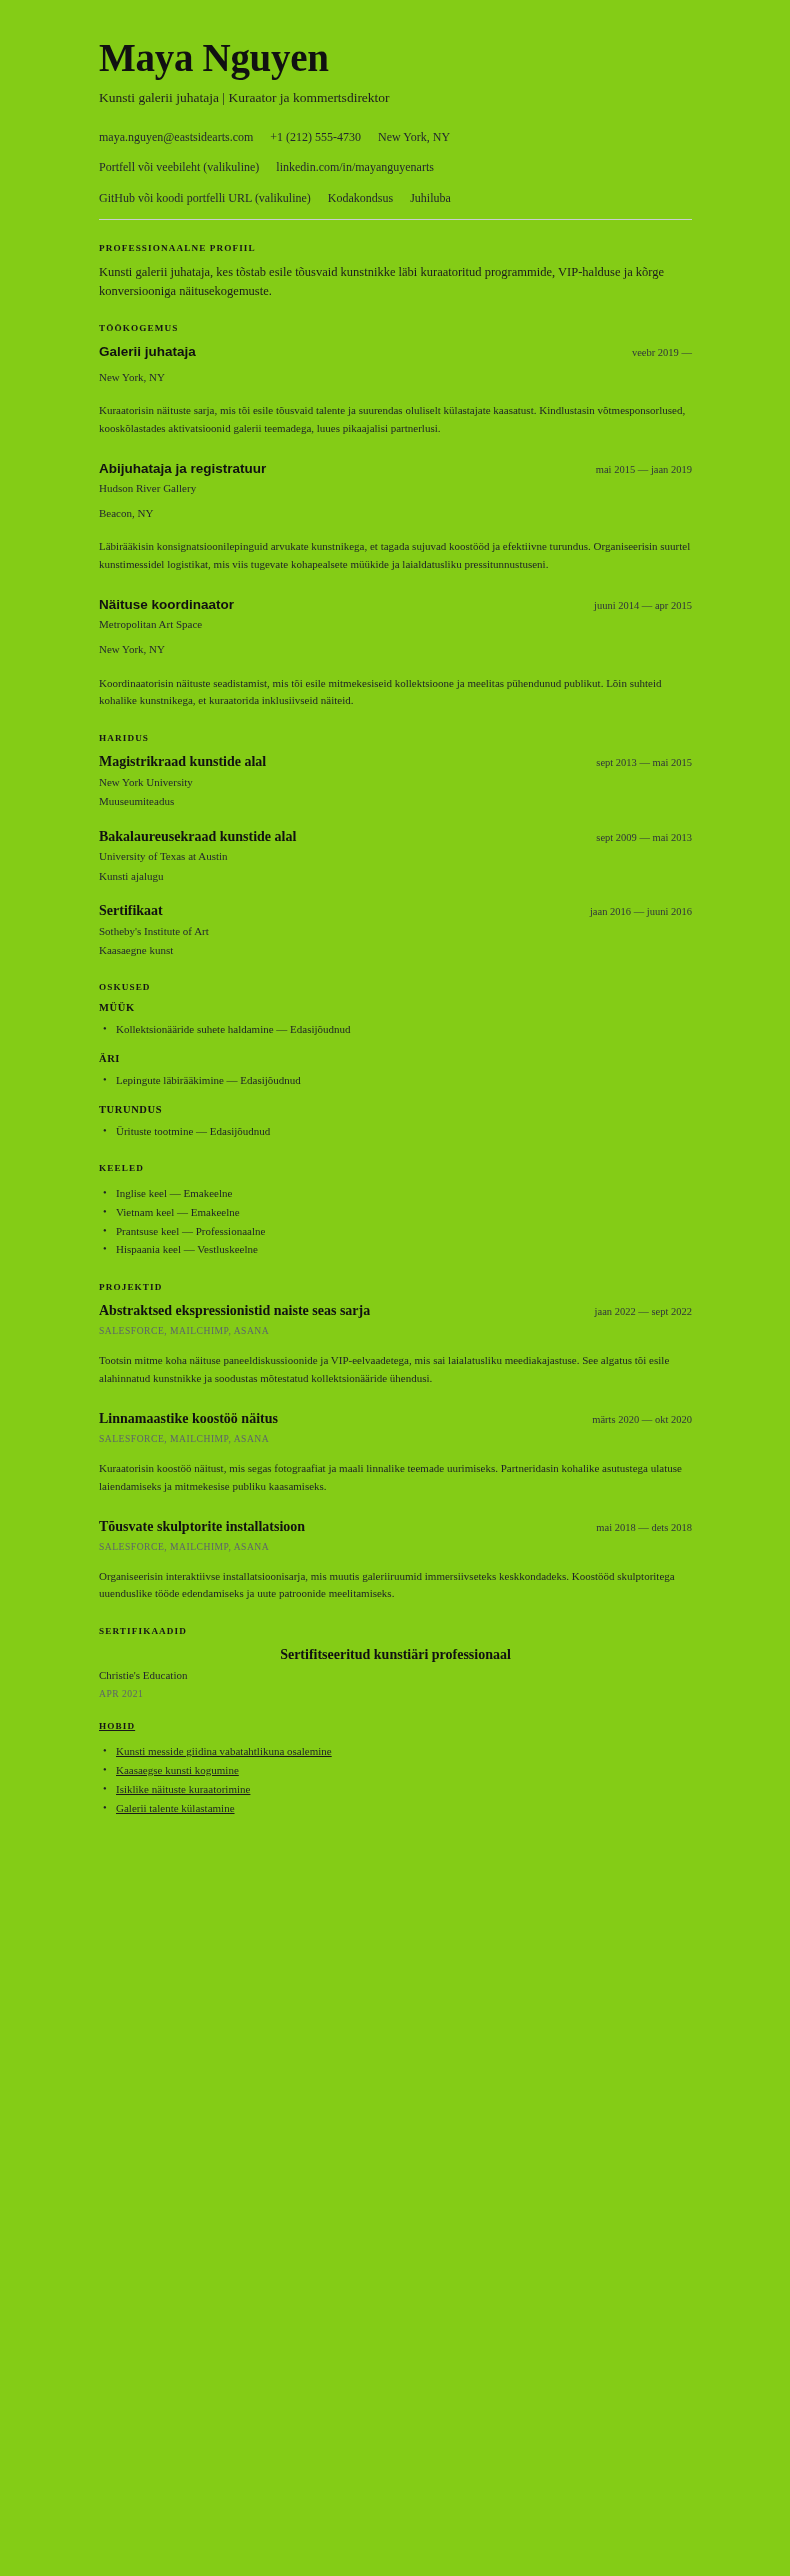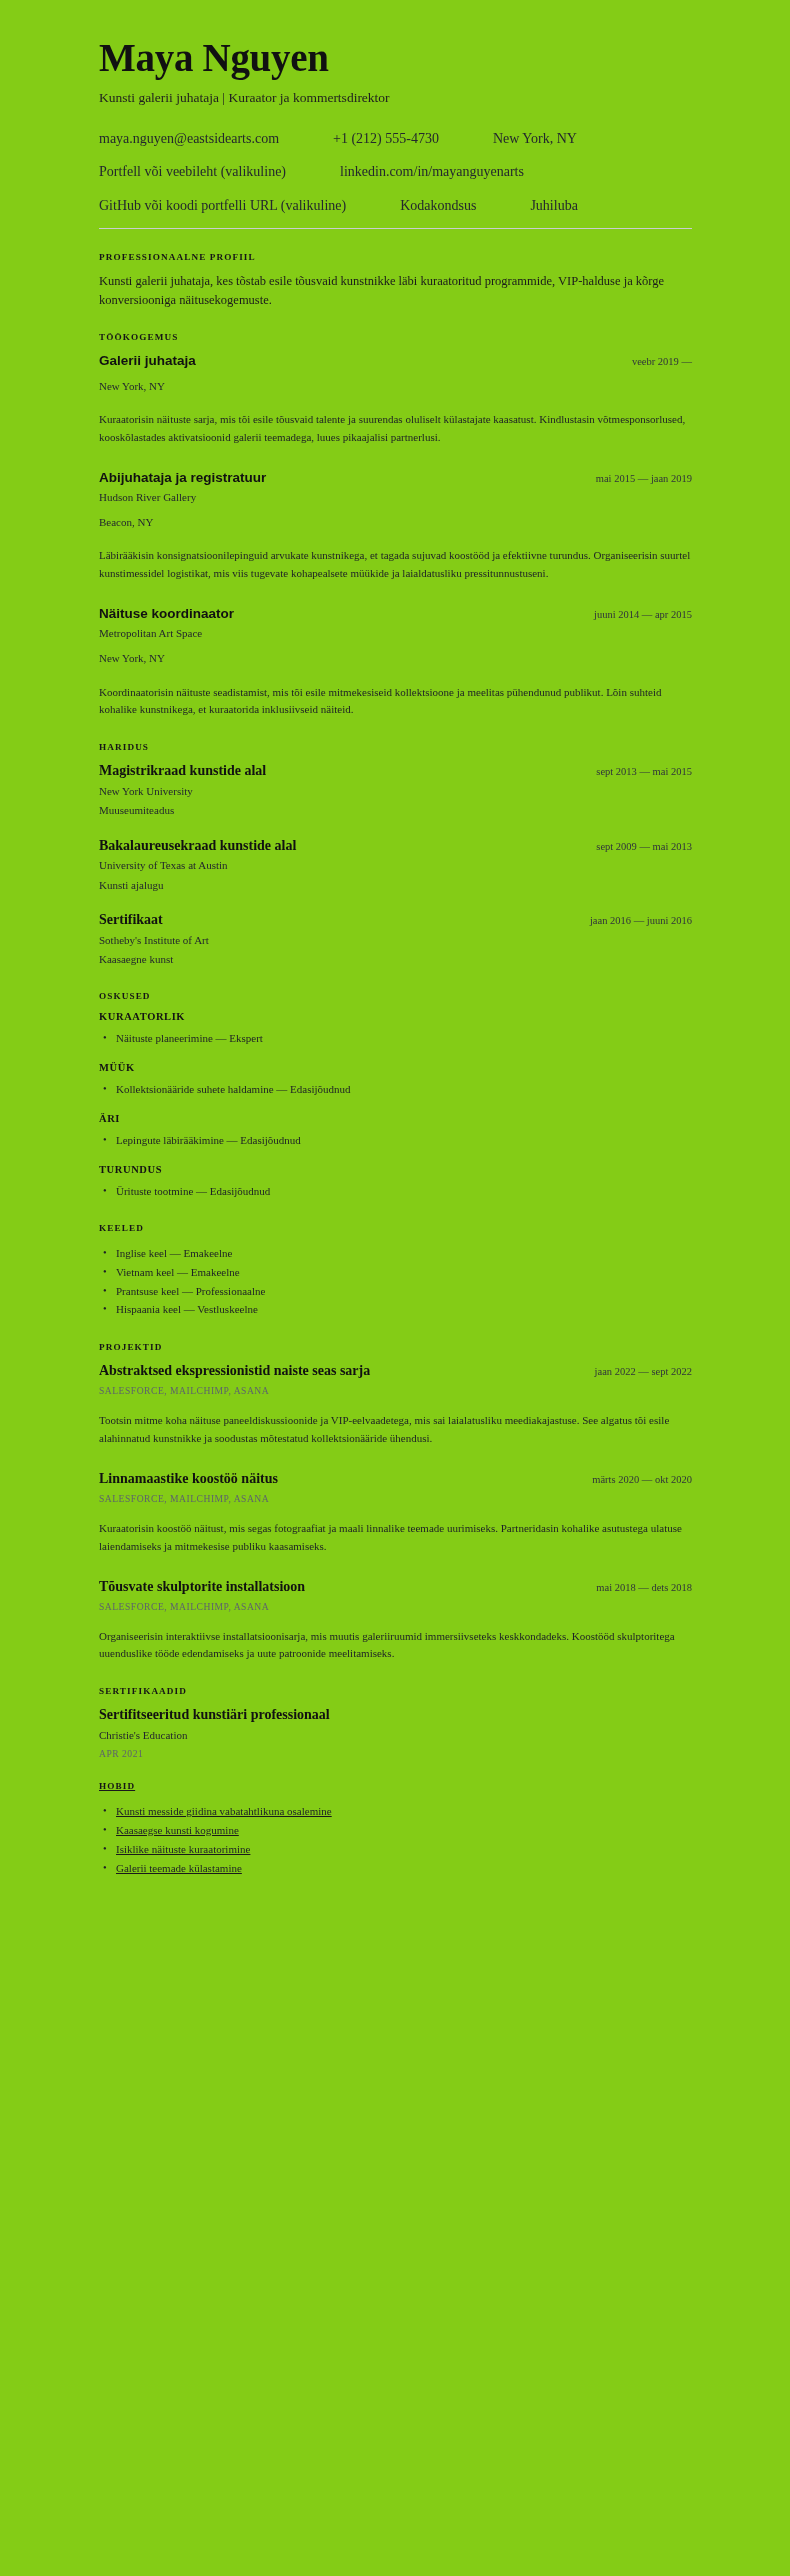--- a/index.html
+++ b/index.html
@@ -29,27 +29,26 @@
     color: #111111;
     margin: 0 0 10.5px 0;
   }
   .headline {
     font-size: 13.5px;
     line-height: 1.35;
     color: #1f1f1f;
     margin: 0 0 20px 0;
   }
   .contact-line {
-    font-size: 14px;
+    font-size: 12px;
     line-height: 1.5;
     color: #23282d;
     margin-bottom: 12.5px;
     display: flex;
     flex-wrap: wrap;
-    gap: 37px;
   }
   .contact-line .ci { margin-right: 17px; white-space: nowrap; }
   .contact-line .ci:last-child { margin-right: 0; }
 
   .rule {
     border: 0;
     border-top: 0.7px solid #c9cdd1;
     margin: 10.5px 0 22.4px 0;
   }
 
@@ -89,20 +88,21 @@
     font-size: 13.5px;
     line-height: 1.3;
     color: #111111;
   }
   .entry-title-serif {
     font-family: "Liberation Serif", "DejaVu Serif", serif;
     font-weight: bold;
     font-size: 14px;
     line-height: 1.3;
     color: #111111;
+    text-align: center;
   }
   .entry-date {
     font-size: 10.5px;
     color: #30353a;
     white-space: nowrap;
     flex: 0 0 auto;
     text-align: right;
   }
   .entry-sub {
     font-size: 11px;
@@ -261,26 +261,20 @@
           <div class="entry-date">jaan 2016 — juuni 2016</div>
         </div>
         <div class="entry-sub">Sotheby's Institute of Art</div>
         <div class="entry-sub">Kaasaegne kunst</div>
       </div>
     </section>
 
     <section class="section">
       <h2 class="section-title">OSKUSED</h2>
 
-      <div class="skill-group">
-        <div class="skill-cat">KURAATORLIK</div>
-        <ul class="bullets">
-          <li>Näituste planeerimine — Ekspert</li>
-        </ul>
-      </div>
 
       <div class="skill-group">
         <div class="skill-cat">MÜÜK</div>
         <ul class="bullets">
           <li>Kollektsionääride suhete haldamine — Edasijõudnud</li>
         </ul>
       </div>
 
       <div class="skill-group">
         <div class="skill-cat">ÄRI</div>
@@ -346,19 +340,19 @@
         <div class="entry-meta-caps" style="margin-top:4px;">APR 2021</div>
       </div>
     </section>
 
     <section class="section" style="margin-bottom:0;text-decoration:underline;">
       <h2 class="section-title">HOBID</h2>
       <ul class="bullets hobby-list">
         <li>Kunsti messide giidina vabatahtlikuna osalemine</li>
         <li>Kaasaegse kunsti kogumine</li>
         <li>Isiklike näituste kuraatorimine</li>
-        <li>Galerii teemade külastamine</li>
+        <li>Galerii talente külastamine</li>
       </ul>
     </section>
 
   </div>
 </div>
 
 
 </body></html>

